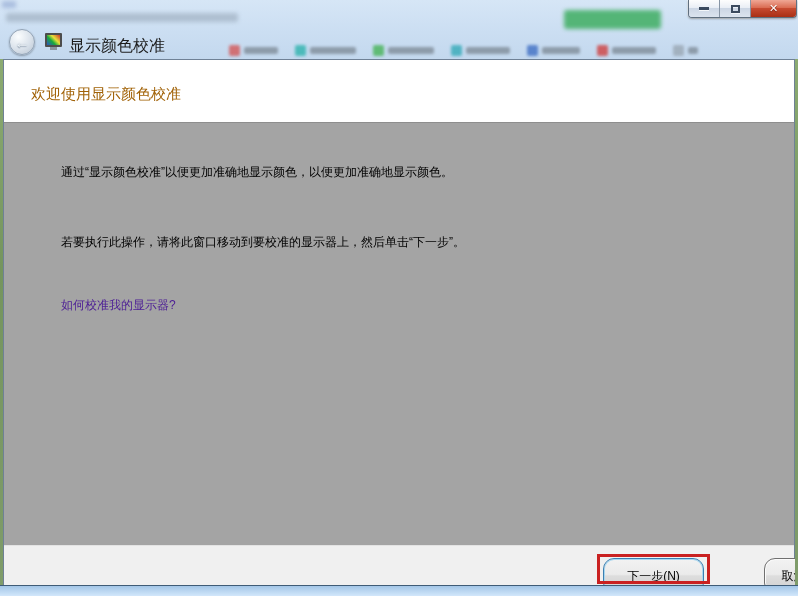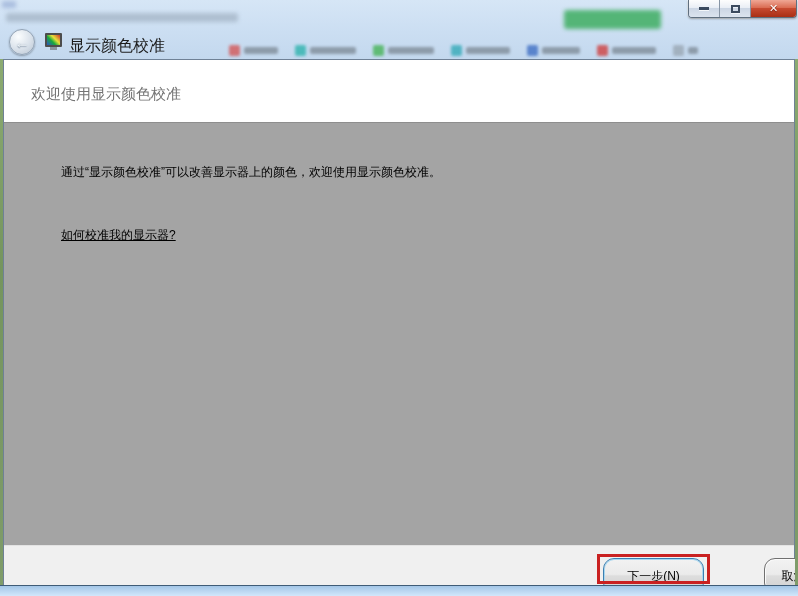--- a/index.html
+++ b/index.html
@@ -50,26 +50,26 @@
   .bookmarks-bar { position:absolute; left:229px; top:44px; height:13px; display:flex;
              align-items:center; gap:17px; filter:blur(1.7px); opacity:.8; }
   .bm-item { display:flex; align-items:center; gap:4px; }
   .bm-icon { width:11px; height:11px; border-radius:2px; display:inline-block; }
   .bm-label { height:7px; background:#7f8c99; border-radius:2px; display:inline-block; }
 
   
   .dialog { position:absolute; left:3px; top:59px; width:792px; height:526px;
              border:1px solid #6f8196; border-bottom:none; background:#fff; }
   .dlg-header { height:62px; background:#ffffff; }
-  .dlg-heading { padding:25px 0 0 27px; font-size:15px; font-weight:normal; color:#737373; }
+  .dlg-heading { padding:25px 0 0 27px; font-size:15px; font-weight:normal; color:#a16207; }
   .dlg-body { height:423px; background:#a4a4a4; border-top:1px solid #8e8e8e;
              padding:0 40px 0 57px; color:#000; font-size:12px; }
   .para1 { padding-top:41px; }
   .para2 { padding-top:53px; }
-  .help-link { display:inline-block; margin-top:46px; color:#000000; text-decoration:underline; cursor:pointer; }
+  .help-link { display:inline-block; margin-top:46px; color:#4c1d95; cursor:pointer; }
   .dlg-footer { height:40px; background:#f0f0f0; border-top:1px solid #e3e3e3; }
 
   
   .btn { position:absolute; height:36px; border-radius:11px; font-size:12px; color:#000;
              display:flex; align-items:center; justify-content:center; cursor:pointer;
              background:linear-gradient(#f2f2f2,#ebebeb 45%,#dddddd 50%,#cfcfcf); }
   .btn-next { left:603px; top:558px; width:101px; border:1px solid #3c7fb1;
              box-shadow:inset 0 0 0 1px #a8d7f0; }
   .btn-cancel { left:716px; top:558px; width:59px; border:1px solid #707070;
              box-shadow:inset 0 0 0 1px #fbfbfb;margin-left:48px; }
@@ -142,21 +142,22 @@
         <span class="bm-icon" style="background: rgb(154, 167, 180);"></span>
         <span class="bm-label" style="width: 10px;"></span>
       </span>
     </div>
 
   <div class="dialog">
     <div class="dlg-header">
       <h1 class="dlg-heading">欢迎使用显示颜色校准</h1>
     </div>
     <div class="dlg-body">
-      <p class="para1">通过“显示颜色校准”可以改善显示器上的颜色，欢迎使用显示颜色校准。</p>
+      <p class="para1">通过“显示颜色校准”以便更加准确地显示颜色，以便更加准确地显示颜色。</p>
+      <p class="para2">若要执行此操作，请将此窗口移动到要校准的显示器上，然后单击“下一步”。</p>
       <a class="help-link">如何校准我的显示器?</a>
     </div>
     <div class="dlg-footer"></div>
   </div>
 
   <div class="btn btn-next">下一步(N)</div>
   <div class="btn btn-cancel">取消</div>
   <div class="annotation-box"></div>
 
   <div class="bottom-frame"></div>

